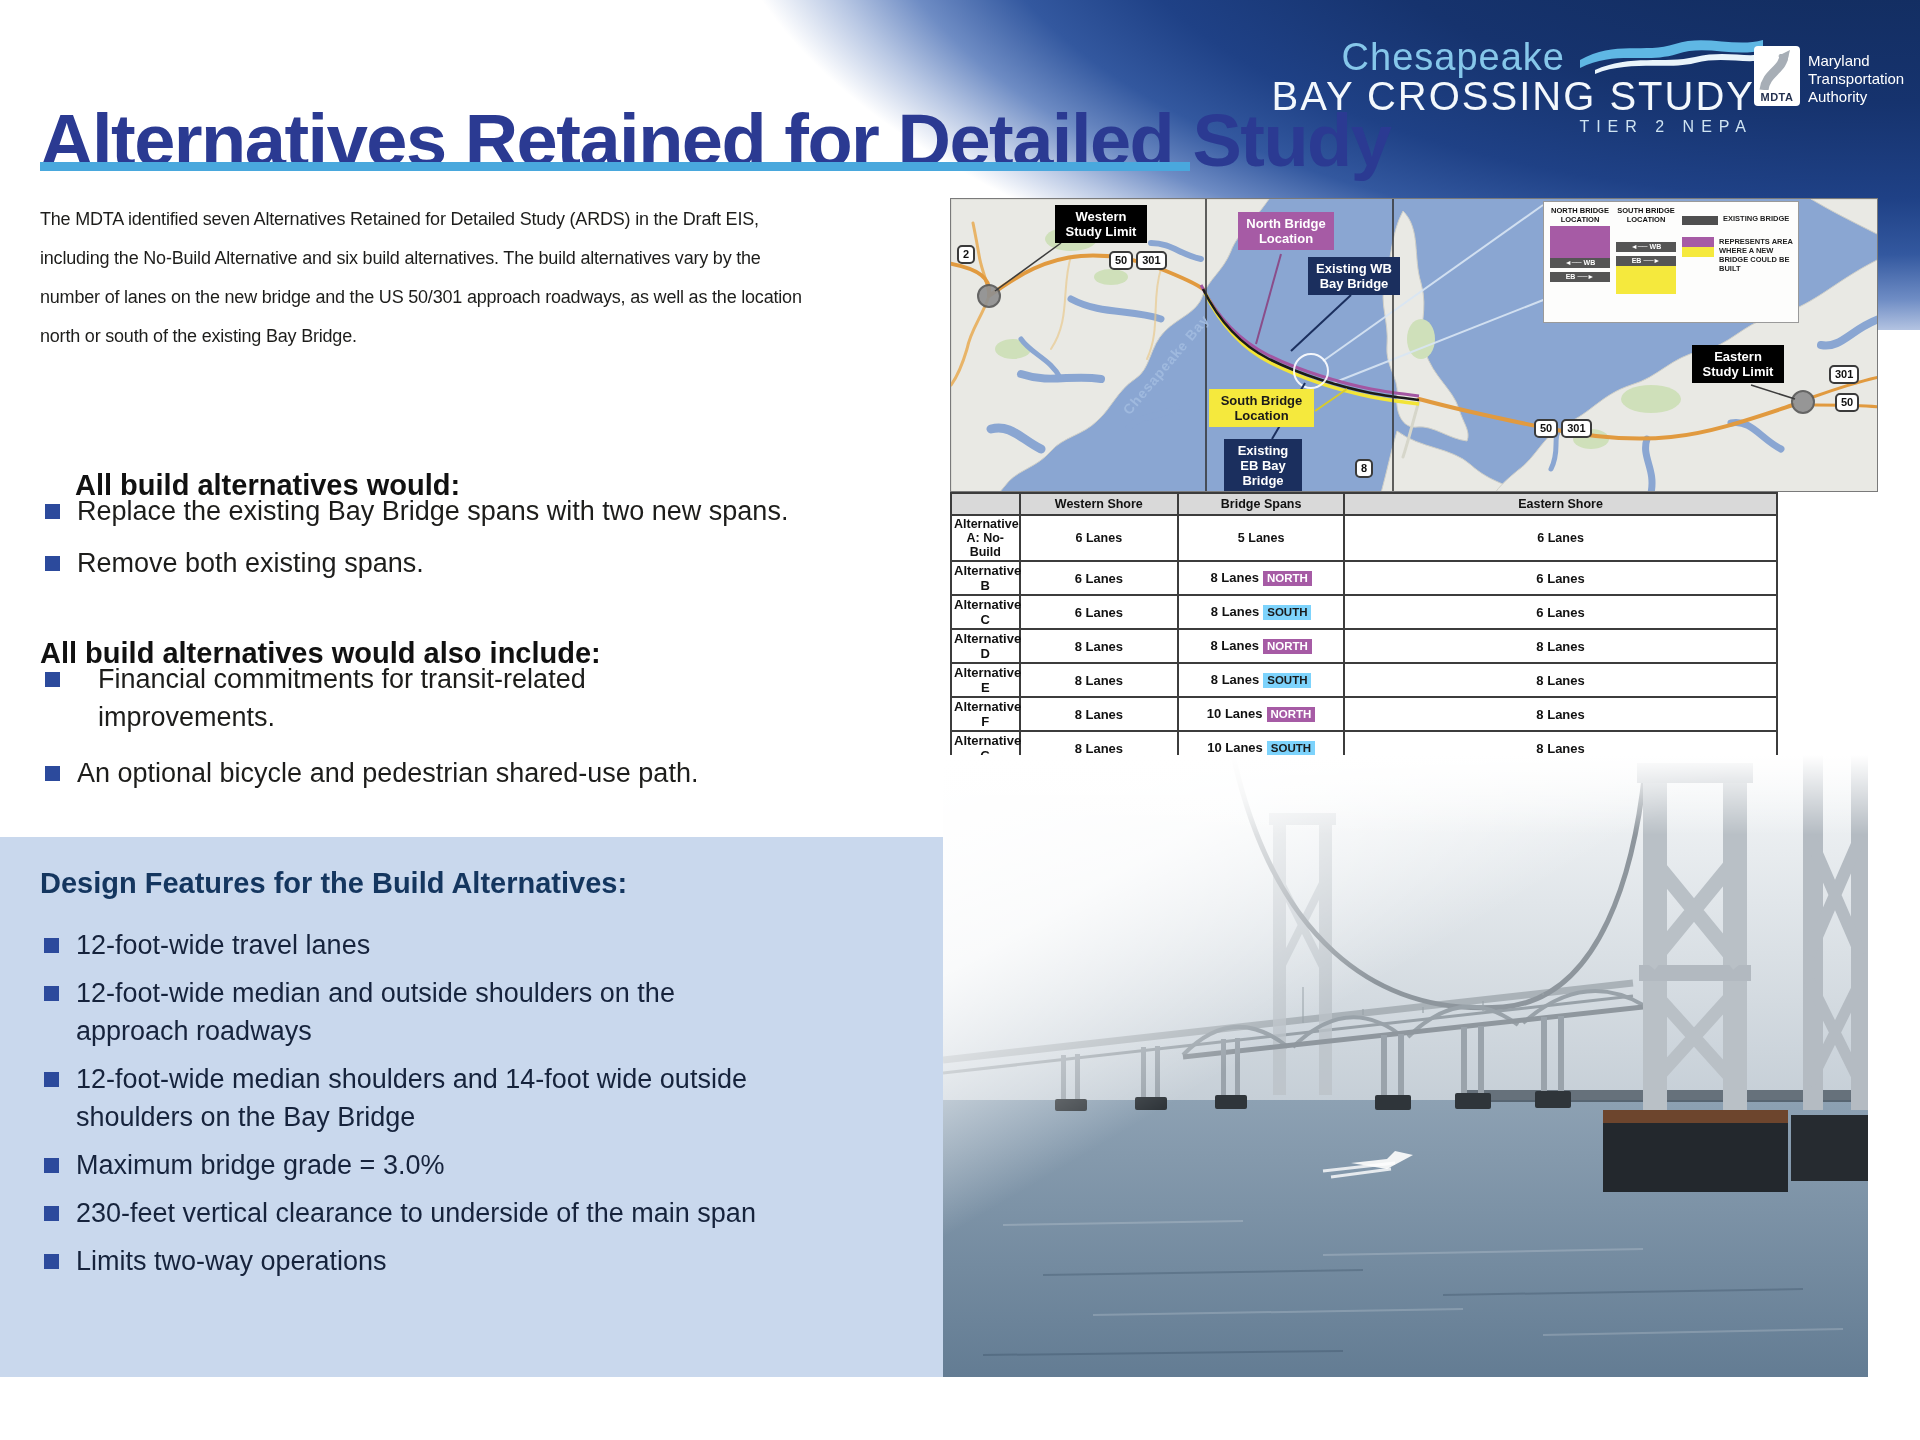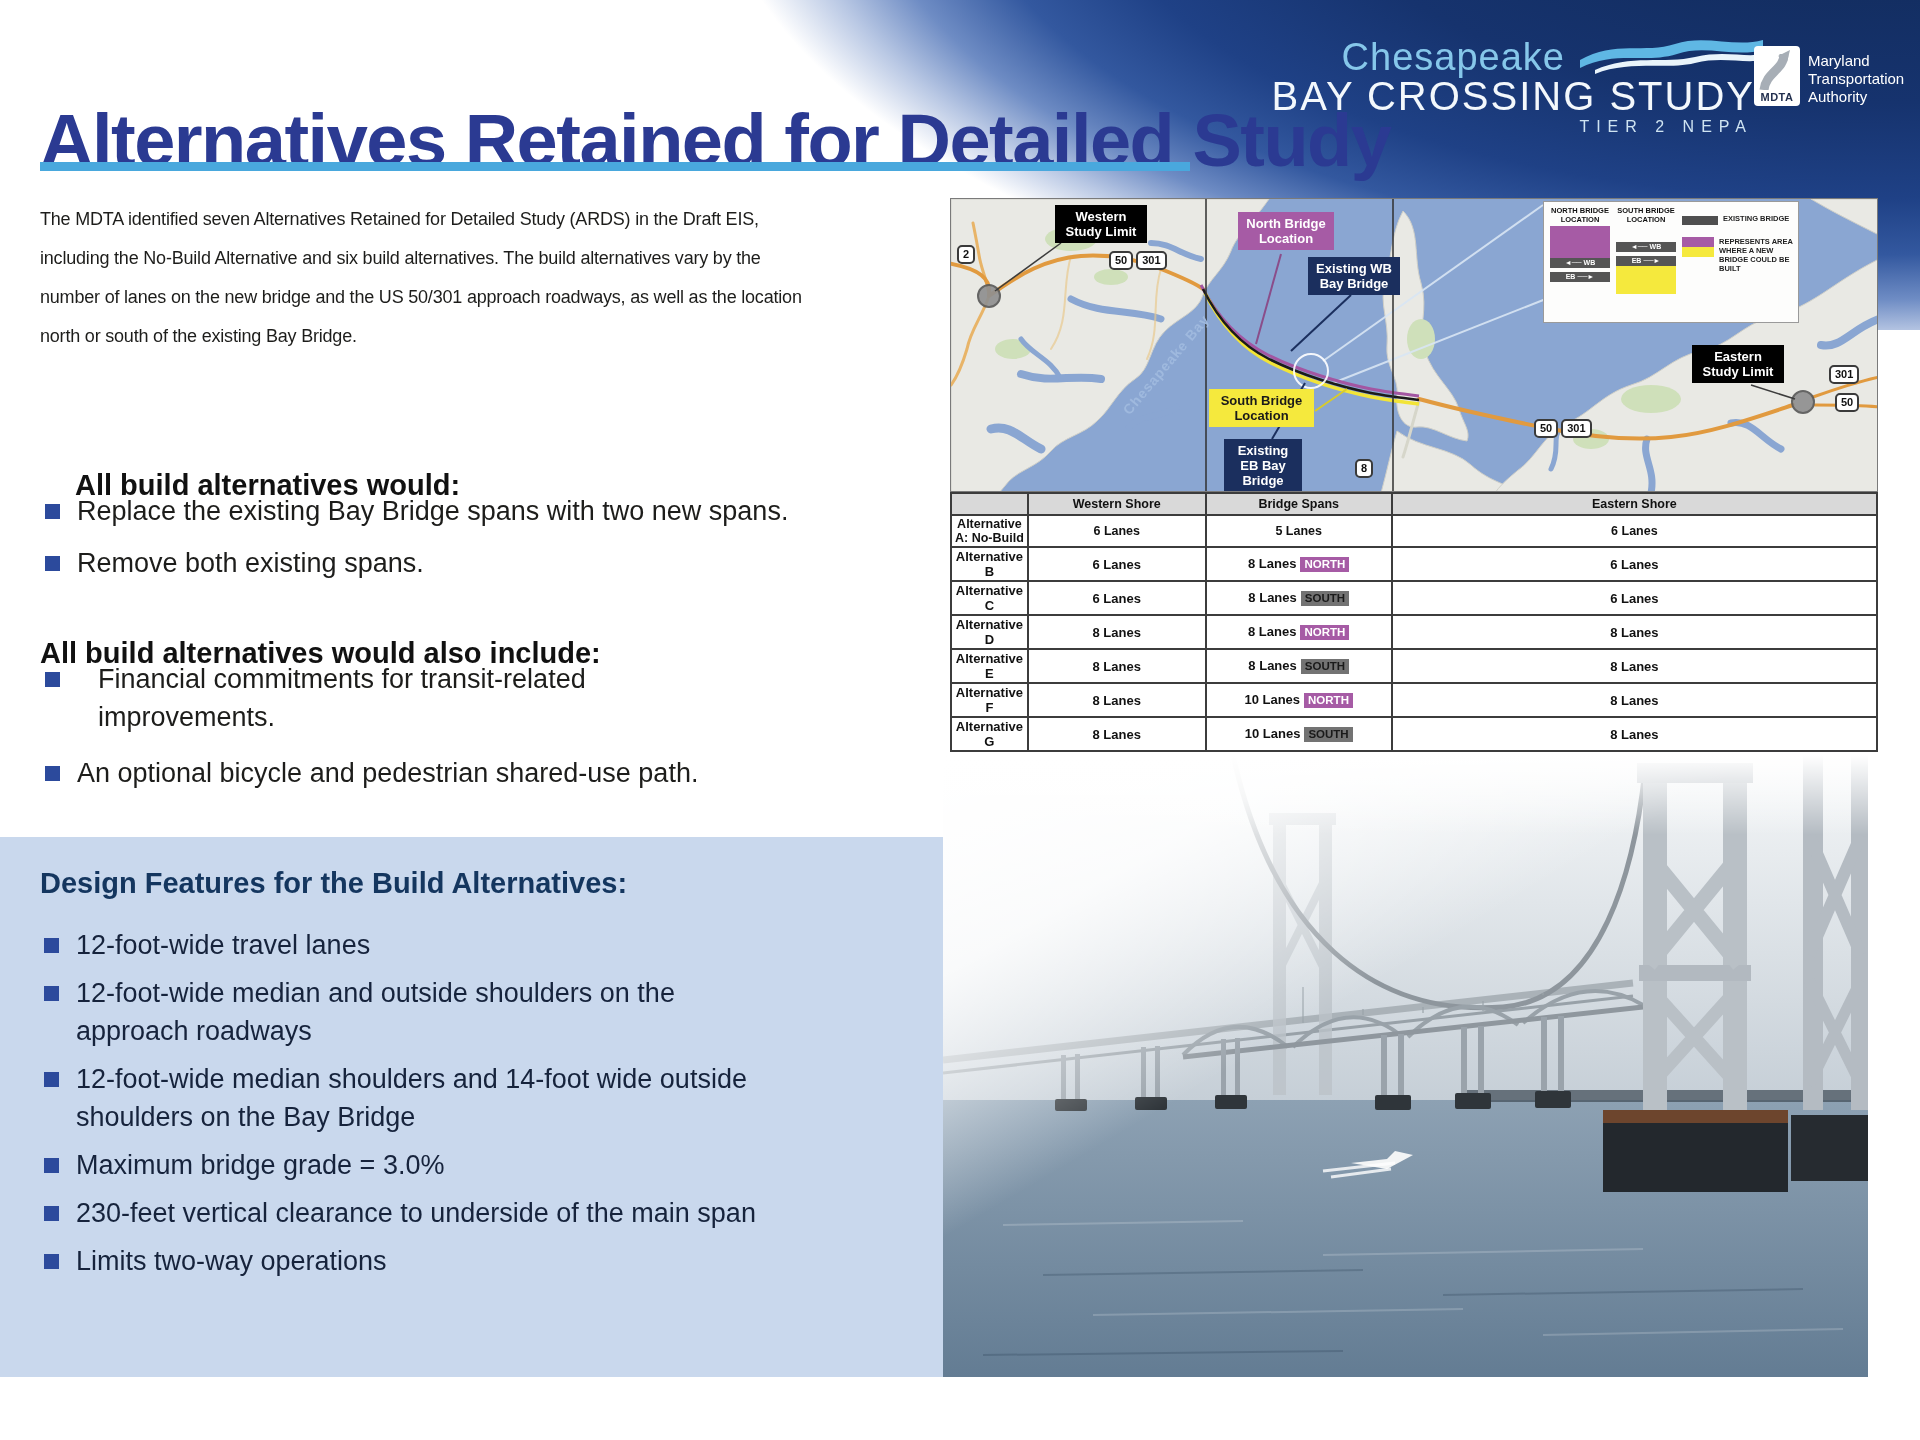--- a/index.html
+++ b/index.html
@@ -55,31 +55,31 @@
   .lg-title{font-size:7.5px;line-height:9px;font-weight:bold;color:#111;height:20px;}
   .lg-bar{height:10px;background:#555;color:#fff;font-size:7px;line-height:10px;font-weight:bold;
           display:flex;align-items:center;justify-content:center;gap:2px;}
   .lg-purple{background:#a65ba5;} .lg-yellow{background:#f5e93d;}
   .lg-right{position:absolute;left:138px;top:12px;width:112px;}
   .lg-row{display:flex;align-items:flex-start;gap:5px;margin-bottom:12px;}
   .sw-gray{width:36px;height:9px;background:#4f4f4f;flex:none;margin-top:2px;}
   .sw-stack{flex:none;width:32px;} .sw-stack div{height:10px;}
   .lg-txt{font-size:7.5px;line-height:9px;font-weight:bold;color:#222;}
   
-  .alt-table{position:absolute;left:950px;top:492px;width:928px;border-collapse:collapse;
+  .alt-table{position:absolute;left:950px;top:492px;width:828px;border-collapse:collapse;
              background:#fff;table-layout:fixed;}
   .alt-table th,.alt-table td{border:2px solid #3c3c3c;text-align:center;vertical-align:middle;
              font-weight:bold;color:#111;padding:1px 2px;}
   .alt-table thead th{background:#d9d9d9;font-size:12.5px;height:18px;}
   .alt-table td{font-size:13px;}
   .row-a td{height:42px;font-size:12.5px;}
   .alt-table tbody tr td{height:24px;}
   .badge{display:inline-block;font-size:11.5px;padding:1px 4px;margin-left:4px;line-height:13px;}
   .badge:empty{display:none;}
-  .bn{background:#a65ba5;color:#fff;} .bs{background:#737373;color:#1a1a1a;}
+  .bn{background:#a65ba5;color:#fff;} .bs{background:#7dd3fc;color:#1a1a1a;}
   
   .photo{position:absolute;left:943px;top:755px;width:925px;height:622px;overflow:hidden;}
 </style>
 </head>
 <body>
 
 <div class="page">
 
   <div class="swoosh"></div>
   <div class="brand">

